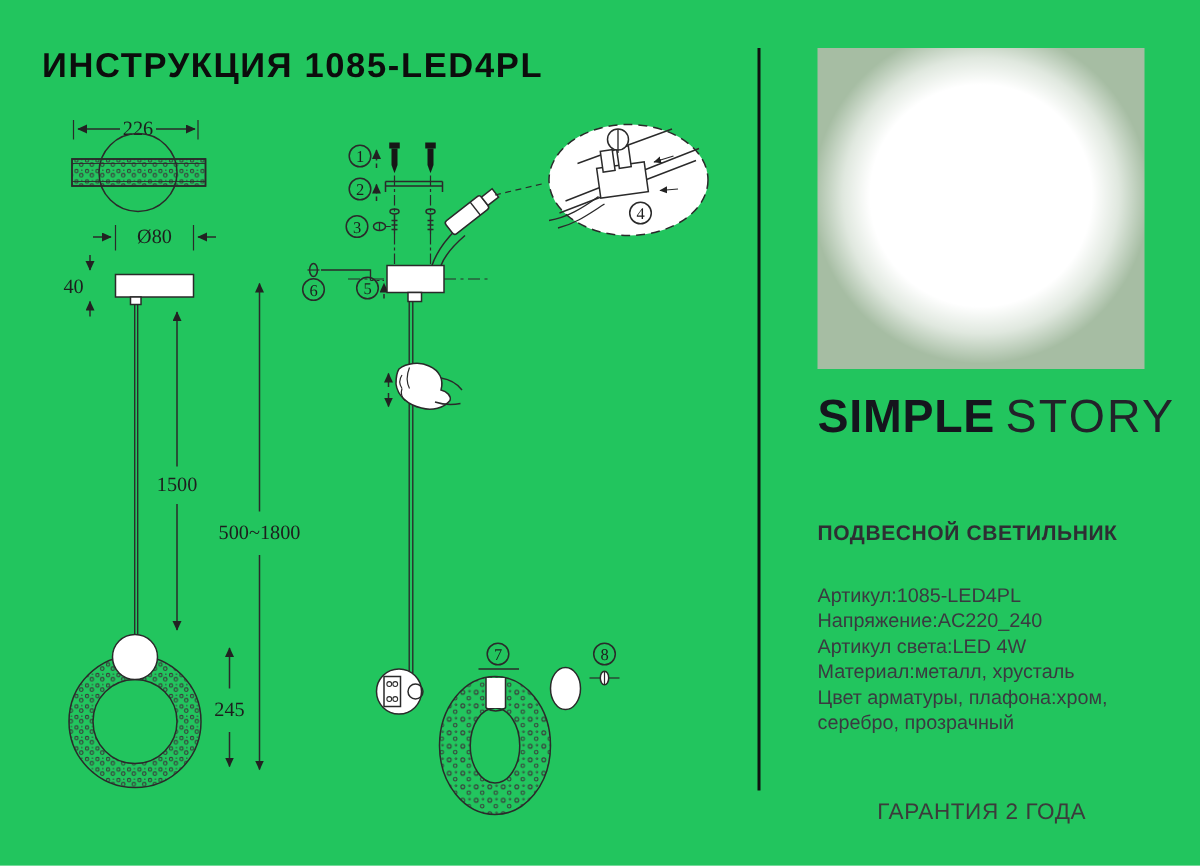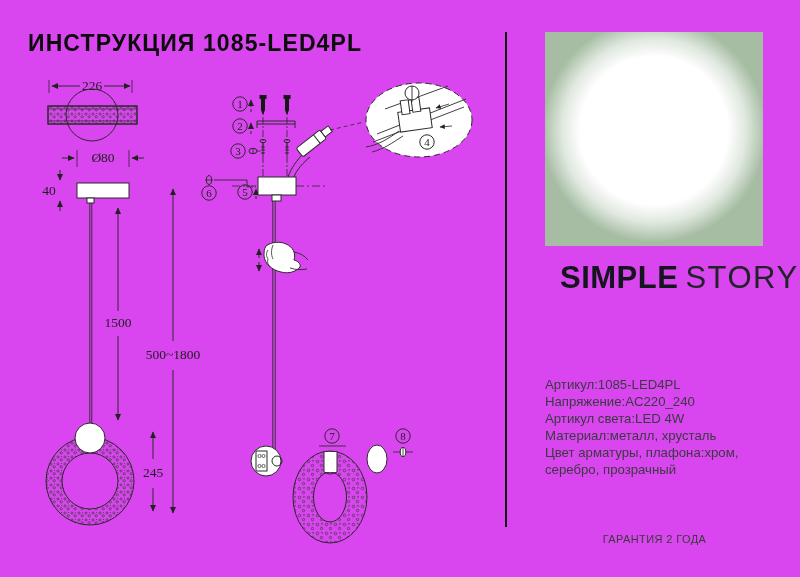--- a/index.html
+++ b/index.html
@@ -1,50 +1,50 @@
 <!DOCTYPE html>
 <html><head>
 <meta charset="utf-8">
 <style>
   html,body{margin:0;padding:0;background:#ffffff;}
   body{width:800px;height:577px;position:relative;overflow:hidden;
        font-family:"Liberation Sans",sans-serif;color:#1c1c1c;}
-  .sheet{position:absolute;inset:0;background:#d946ef;}
+  .sheet{position:absolute;inset:0;background:#22c55e;}
 
   .title{position:absolute;left:28px;top:30px;font-size:23px;font-weight:800;
          letter-spacing:1.1px;color:#0c0c0c;white-space:nowrap;}
 
   svg.diagram{position:absolute;left:0;top:0;}
   .dim{font-family:"Liberation Serif",serif;font-size:13.5px;fill:#1d1d1d;}
   .stp{font-family:"Liberation Serif",serif;font-size:11px;fill:#1d1d1d;}
 
   .divider{position:absolute;left:505px;top:32px;width:2px;height:495px;background:#101010;}
 
   .brand-square{position:absolute;left:545px;top:32px;width:218px;height:214px;
       background:
         radial-gradient(circle at 50% 46%, #ffffff 0px, #ffffff 74px,
                         rgba(255,255,255,0.65) 92px, rgba(255,255,255,0) 112px),
         #a6bda3;}
 
   .brand-name{position:absolute;left:545px;top:260px;width:219px;font-size:31px;
       color:#15151d;white-space:nowrap;}
-  .brand-name .b{font-weight:700;letter-spacing:0.5px;margin-left:15px;}
+  .brand-name .b{font-weight:700;letter-spacing:0.5px;}
   .brand-name .l{font-weight:400;letter-spacing:1.5px;margin-left:7px;color:#222229;}
 
   .product-type{position:absolute;left:545px;top:347px;font-size:14px;font-weight:700;
       letter-spacing:0.4px;color:#2e2e33;white-space:nowrap;}
 
-  .specs{position:absolute;left:545px;top:376px;width:219px;font-size:13.2px;
+  .specs{position:absolute;left:545px;top:388px;width:219px;font-size:13.2px;
       line-height:17px;color:#3a3a40;}
   .spec-row{overflow:hidden;}
   .spec-label{float:left;white-space:nowrap;}
   .spec-value{display:block;text-align:left;}
 
   .warranty{position:absolute;left:545px;top:533px;width:219px;text-align:center;
-      font-size:11px;letter-spacing:0.4px;color:#3b3b3b;white-space:nowrap;}
+      font-size:15px;letter-spacing:0.4px;color:#3b3b3b;white-space:nowrap;}
 </style>
 </head>
 <body>
 
 <div class="sheet">
 
   <div class="title">ИНСТРУКЦИЯ 1085-LED4PL</div>
 
   <svg class="diagram" width="510" height="577" viewBox="0 0 510 577" fill="none" stroke="#2a2a2a" stroke-width="1">
     <defs>
@@ -259,20 +259,21 @@
   </svg>
 
   <div class="divider"></div>
 
   <div class="brand-square"></div>
 
   <div class="brand-name">
     <span class="b">SIMPLE</span><span class="l">STORY</span>
   </div>
 
+  <div class="product-type">ПОДВЕСНОЙ СВЕТИЛЬНИК</div>
 
   <div class="specs">
     <div class="spec-row">
       <span class="spec-label">Артикул:</span>
       <span class="spec-value">1085-LED4PL</span>
     </div>
     <div class="spec-row">
       <span class="spec-label">Напряжение:</span>
       <span class="spec-value">AC220_240</span>
     </div>

